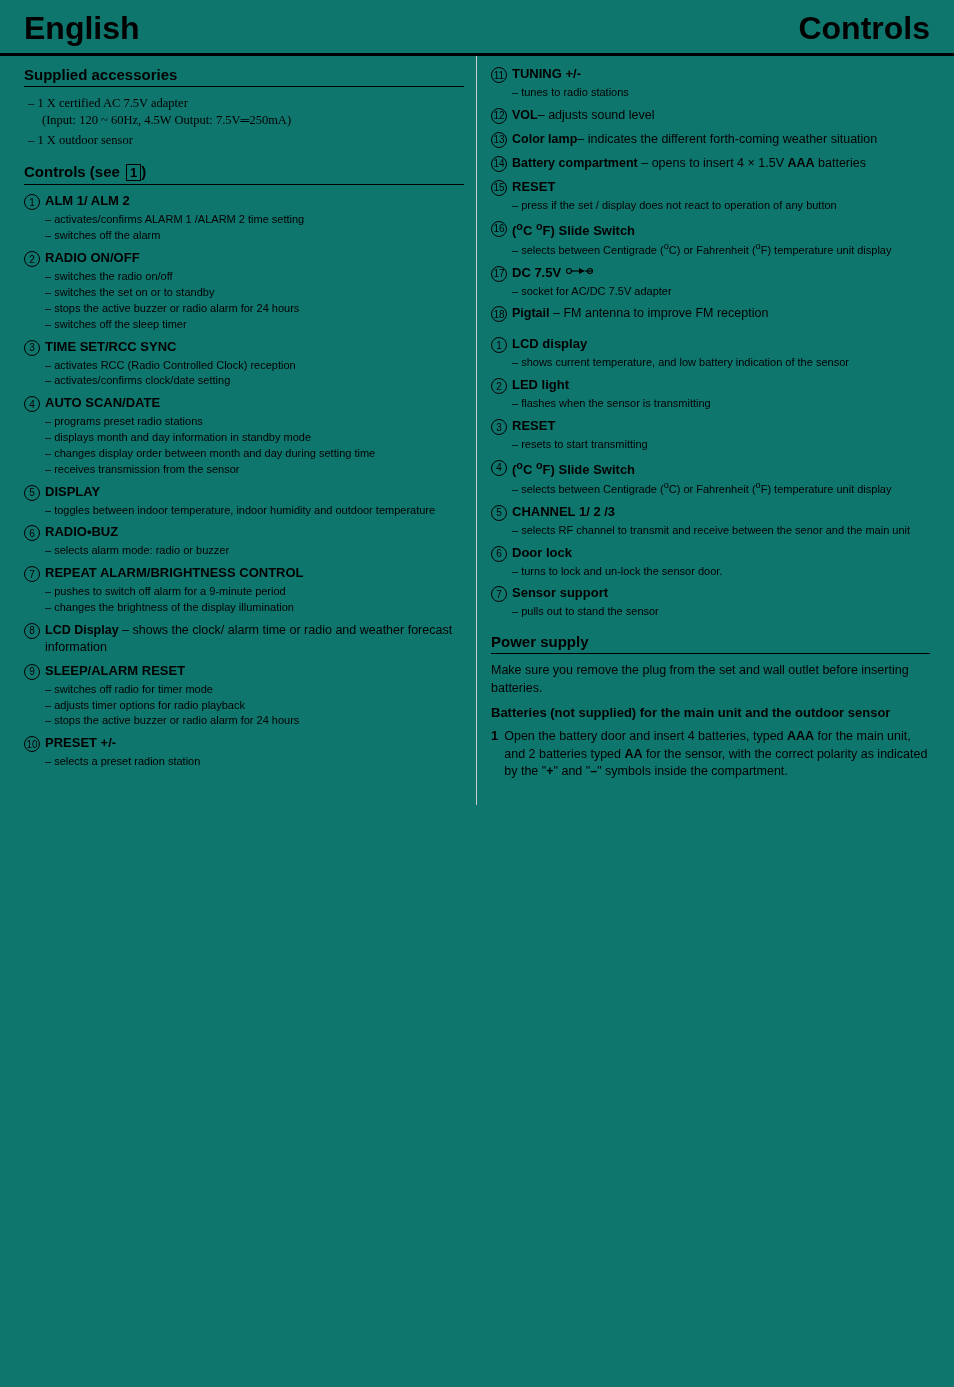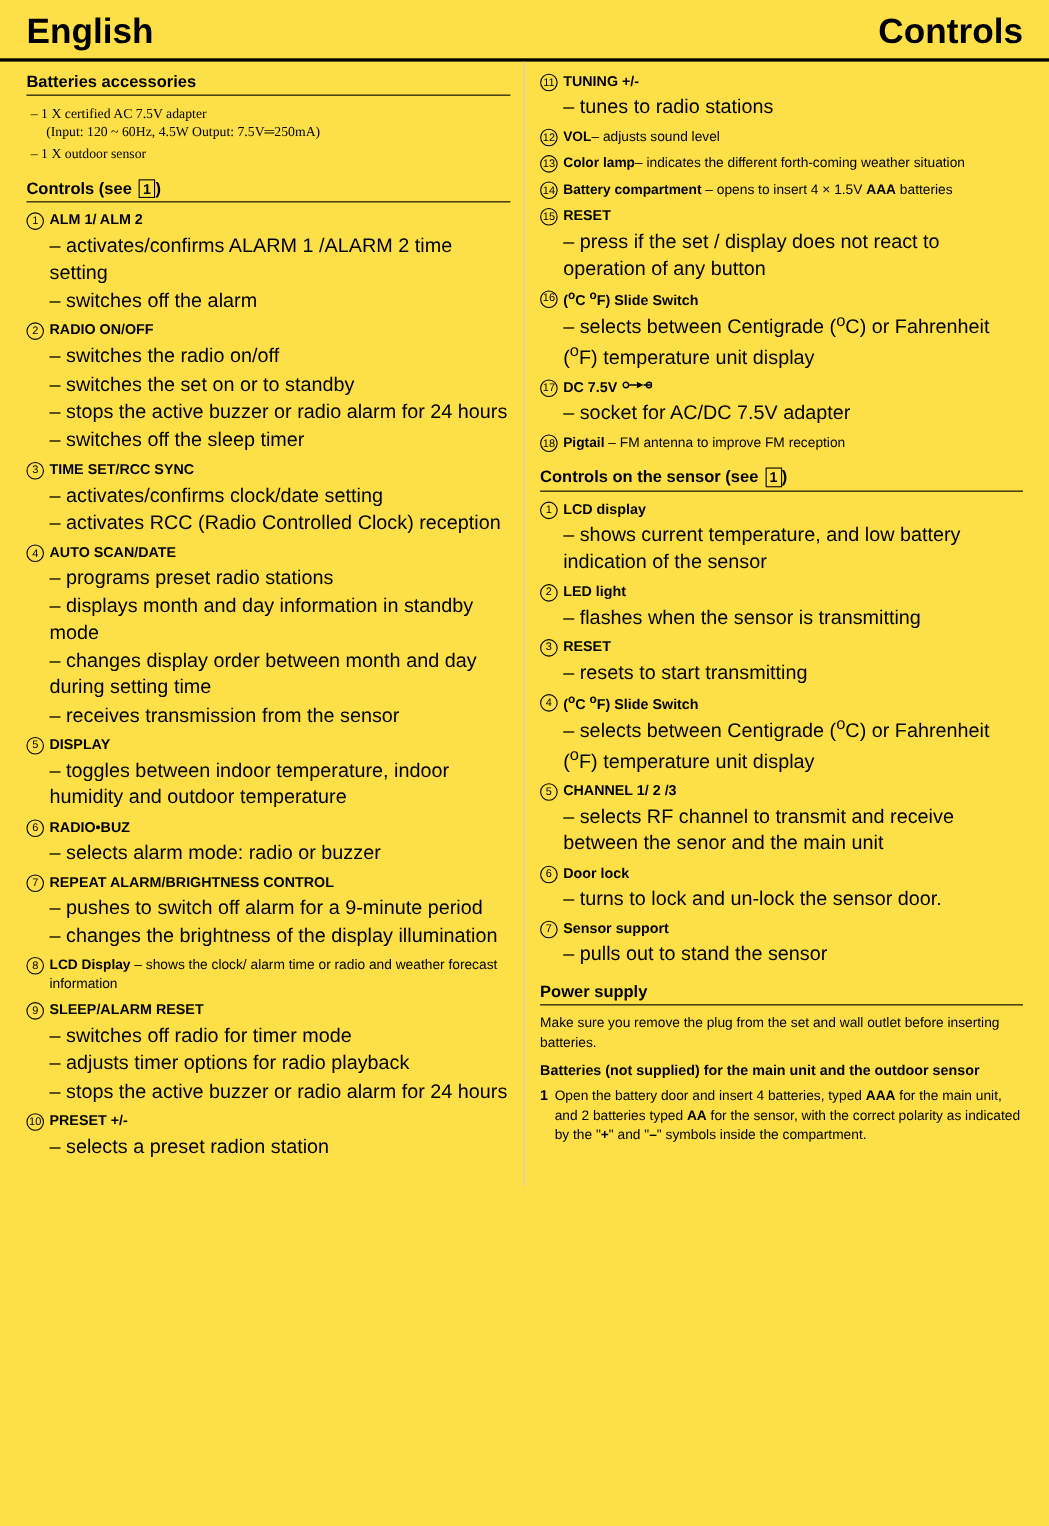--- a/index.html
+++ b/index.html
@@ -8,21 +8,21 @@
       font-size: 13px;
       background: #fff;
       color: #000;
       width: 954px;
       min-height: 1387px;
     }
     .page {
       width: 954px;
       min-height: 1387px;
       padding: 0;
-      background: #fde047;
+      background: #0f766e;
     }
     
     .header {
       display: flex;
       justify-content: space-between;
       align-items: baseline;
       padding: 10px 24px 6px 24px;
       border-bottom: 3px solid #000;
       margin-bottom: 0;
     }
@@ -109,21 +109,21 @@
     }
     .item-desc ul {
       list-style: none;
       padding: 0;
     }
     .item-desc ul li::before {
       content: "– ";
     }
     .item-desc ul li {
       margin-bottom: 1px;
-      font-size: 18px;
+      font-size: 11px;
       line-height: 1.35;
     }
     .item-inline-text {
       font-size: 12.5px;
       line-height: 1.35;
     }
     
     .accessories-list {
       list-style: none;
       margin-left: 4px;
@@ -189,21 +189,21 @@
   <div class="header">
     <span class="header-english">English</span>
     <span class="header-controls">Controls</span>
   </div>
 
   <div class="content">
 
     <div class="col-left">
 
       <div class="section">
-        <div class="section-title">Batteries accessories</div>
+        <div class="section-title">Supplied accessories</div>
         <ul class="accessories-list">
           <li>
             1 X certified AC 7.5V adapter
             <span class="sub">(Input: 120 ~ 60Hz, 4.5W Output: 7.5V═250mA)</span>
           </li>
           <li>1 X outdoor sensor</li>
         </ul>
       </div>
 
       <div class="section">
@@ -245,22 +245,22 @@
 
         <div class="item">
           <div class="item-header">
             <span class="item-num">
                 <span class="circle-num">3</span>
               </span>
             <span class="item-label">TIME SET/RCC SYNC</span>
           </div>
           <div class="item-desc">
             <ul>
+              <li>activates RCC (Radio Controlled Clock) reception</li>
               <li>activates/confirms clock/date setting</li>
-              <li>activates RCC (Radio Controlled Clock) reception</li>
             </ul>
           </div>
         </div>
 
         <div class="item">
           <div class="item-header">
             <span class="item-num">
                 <span class="circle-num">4</span>
               </span>
             <span class="item-label">AUTO SCAN/DATE</span>
@@ -462,23 +462,20 @@
             <span class="item-num">
                 <span class="circle-num">18</span>
               </span>
             <span class="item-inline-text"><strong>Pigtail</strong> – FM antenna to improve FM reception</span>
           </div>
         </div>
 
       </div>
 
       <div class="section">
-        <div class="section-title">
-          Controls on the sensor (see <span class="box">1</span>)
-        </div>
 
         <div class="item">
           <div class="item-header">
             <span class="item-num">
                 <span class="circle-num">1</span>
               </span>
             <span class="item-label">LCD display</span>
           </div>
           <div class="item-desc">
             <ul>

